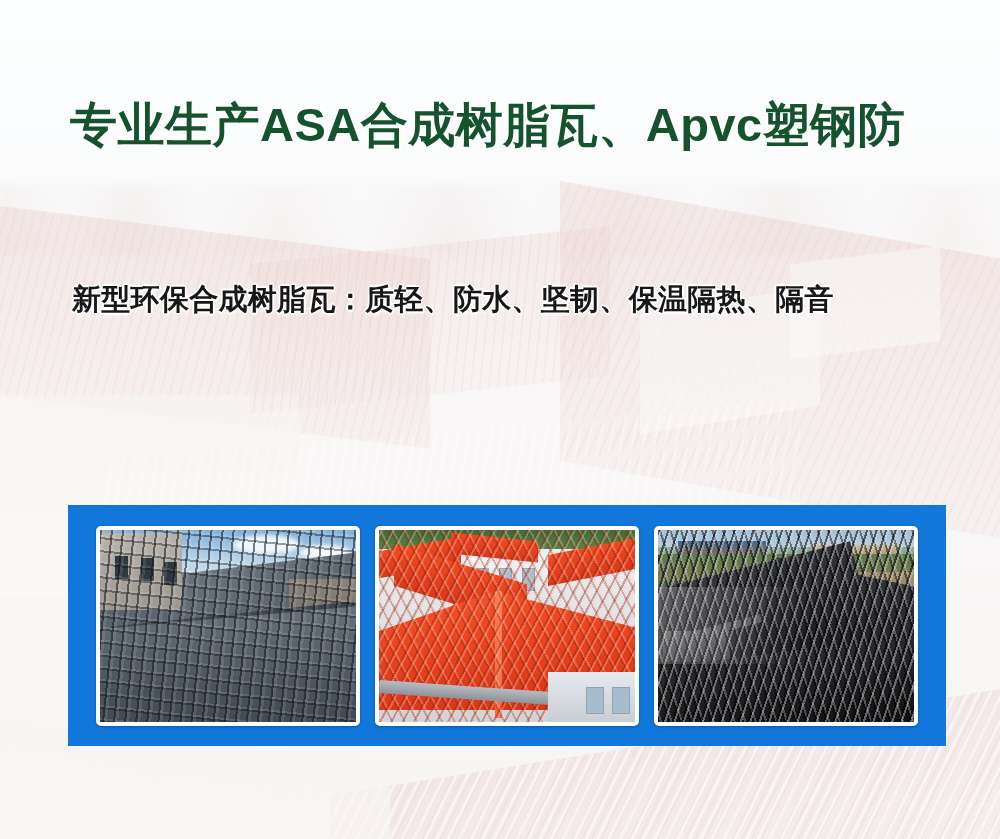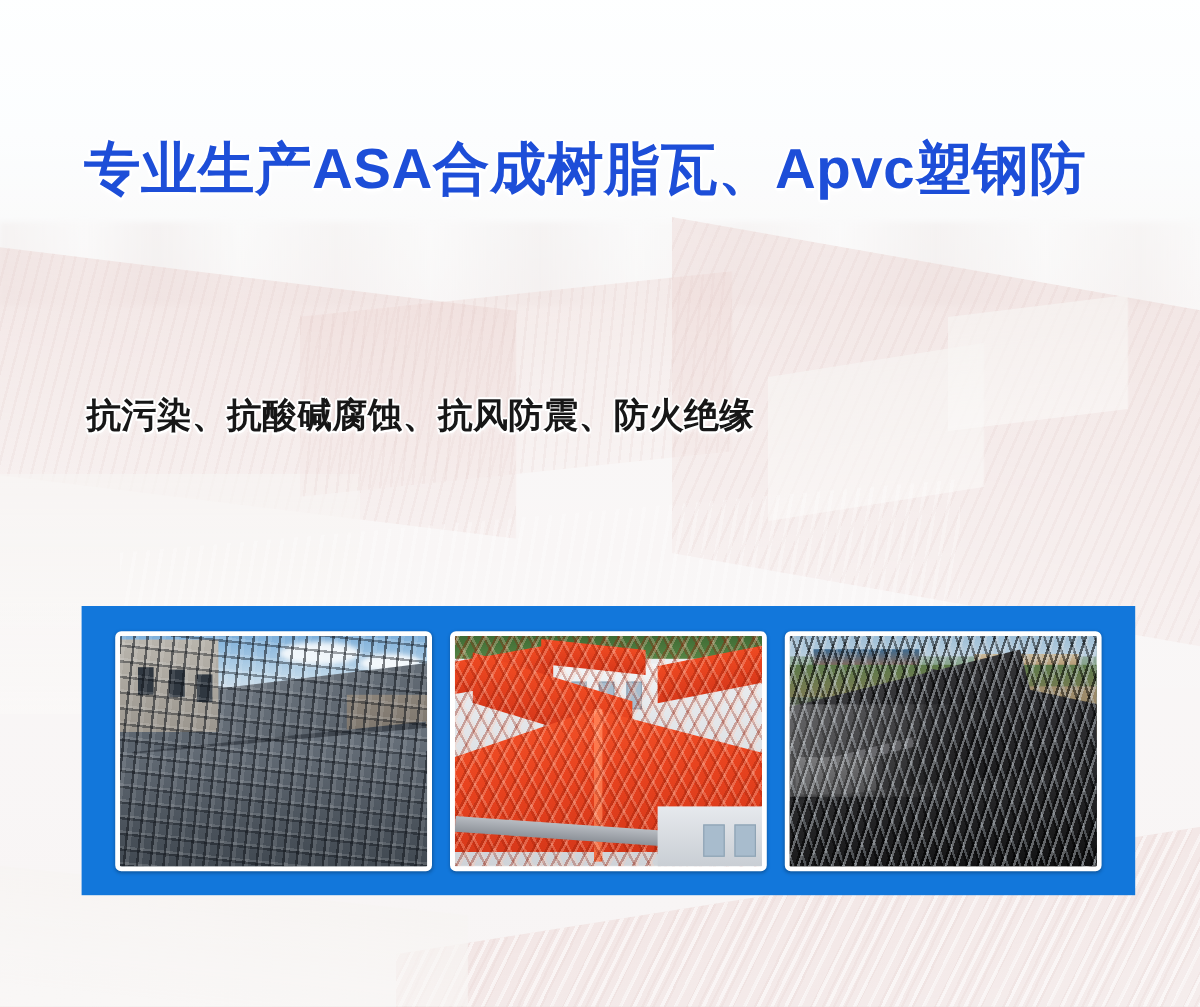--- a/index.html
+++ b/index.html
@@ -60,29 +60,28 @@
   .wash{
     position:absolute; inset:0;
     background:linear-gradient(180deg,rgba(255,255,255,.62) 0%,rgba(255,255,255,.50) 30%,rgba(255,255,255,.56) 60%,rgba(255,255,255,.52) 100%);
   }
 
   
   #content{ position:relative; z-index:5; }
 
   .headline{
     position:absolute; left:70px; top:95px; width:880px;
-    color:#1d4ed8;
+    color:#14532d;
     font-size:47px; font-weight:bold; line-height:60px;
     letter-spacing:.5px;
     text-shadow:
       2px 0 0 #fff, -2px 0 0 #fff, 0 2px 0 #fff, 0 -2px 0 #fff,
       1.5px 1.5px 0 #fff, -1.5px 1.5px 0 #fff, 1.5px -1.5px 0 #fff, -1.5px -1.5px 0 #fff,
       0 3px 5px rgba(255,255,255,.9);
     white-space:nowrap;
-    margin-top:16px;
   }
   .headline .l2{ display:block; }
 
   .sub{
     position:absolute; left:72px; top:275px; width:890px;
     color:#171717;
     font-size:29px; font-weight:bold; line-height:48px;
     letter-spacing:.3px;
     text-shadow:
       1.6px 0 0 #fff, -1.6px 0 0 #fff, 0 1.6px 0 #fff, 0 -1.6px 0 #fff,
@@ -228,22 +227,21 @@
   <div class="wash"></div>
 </div>
 
 <div id="content">
 
   <div class="headline">
     <span class="l1">专业生产ASA合成树脂瓦、Apvc塑钢防</span>
   </div>
 
   <div class="sub">
-    <br>
-    <span>抗污染、抗酸碱腐蚀、抗风防震、防火绝缘</span>
+    <span>新型环保合成树脂瓦：质轻、防水、坚韧、保温隔热、隔音</span><br>
   </div>
 
   <div class="gallery">
 
     <div class="shot">
       <div class="img p1">
         <div class="sky"></div>
         <div class="cloud" style="left:52%;top:3%;width:26%;height:10%;"></div>
         <div class="cloud" style="left:78%;top:8%;width:20%;height:8%;"></div>
         <div class="roofback"></div>

